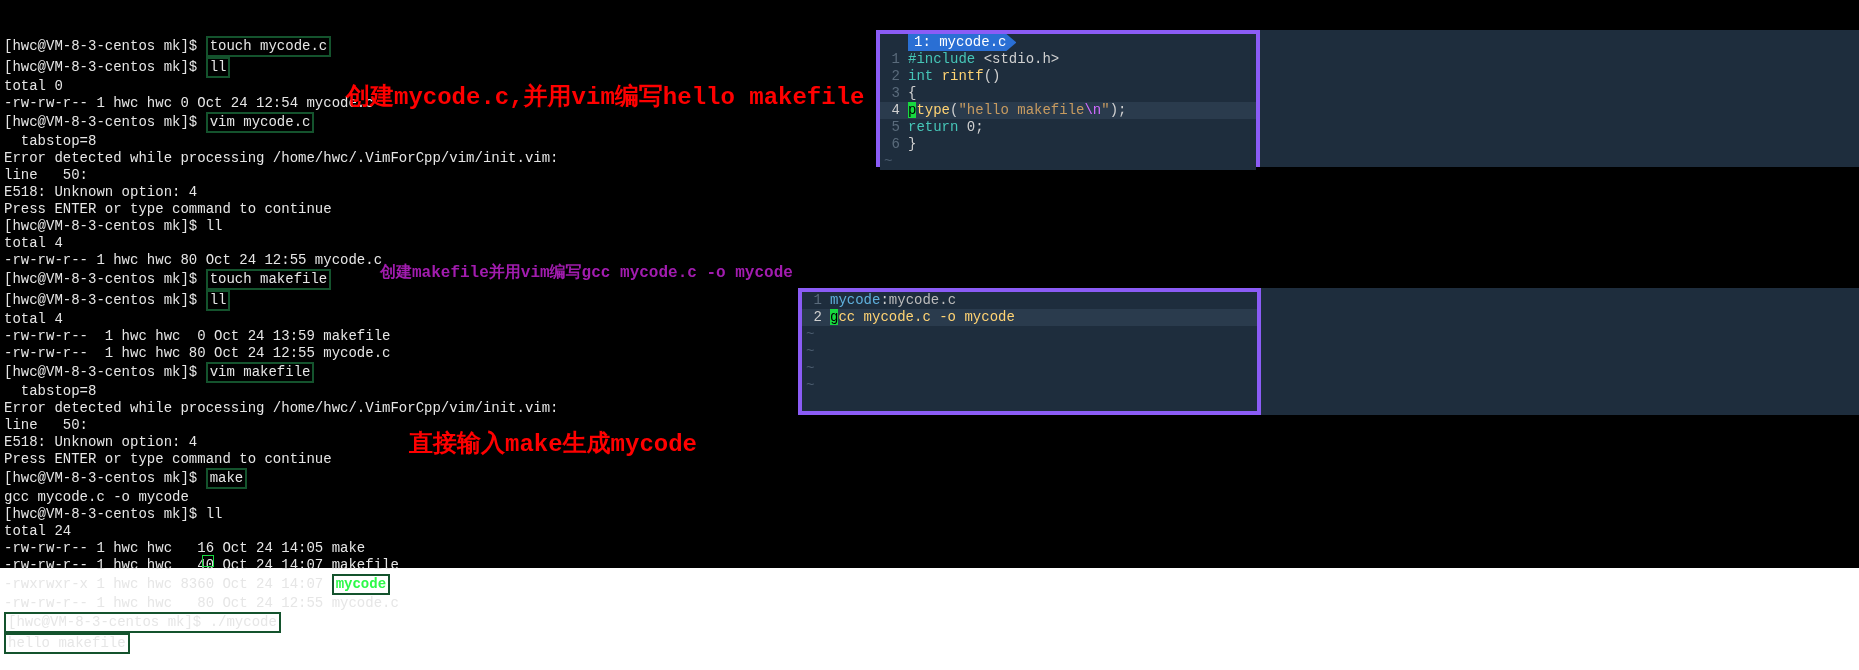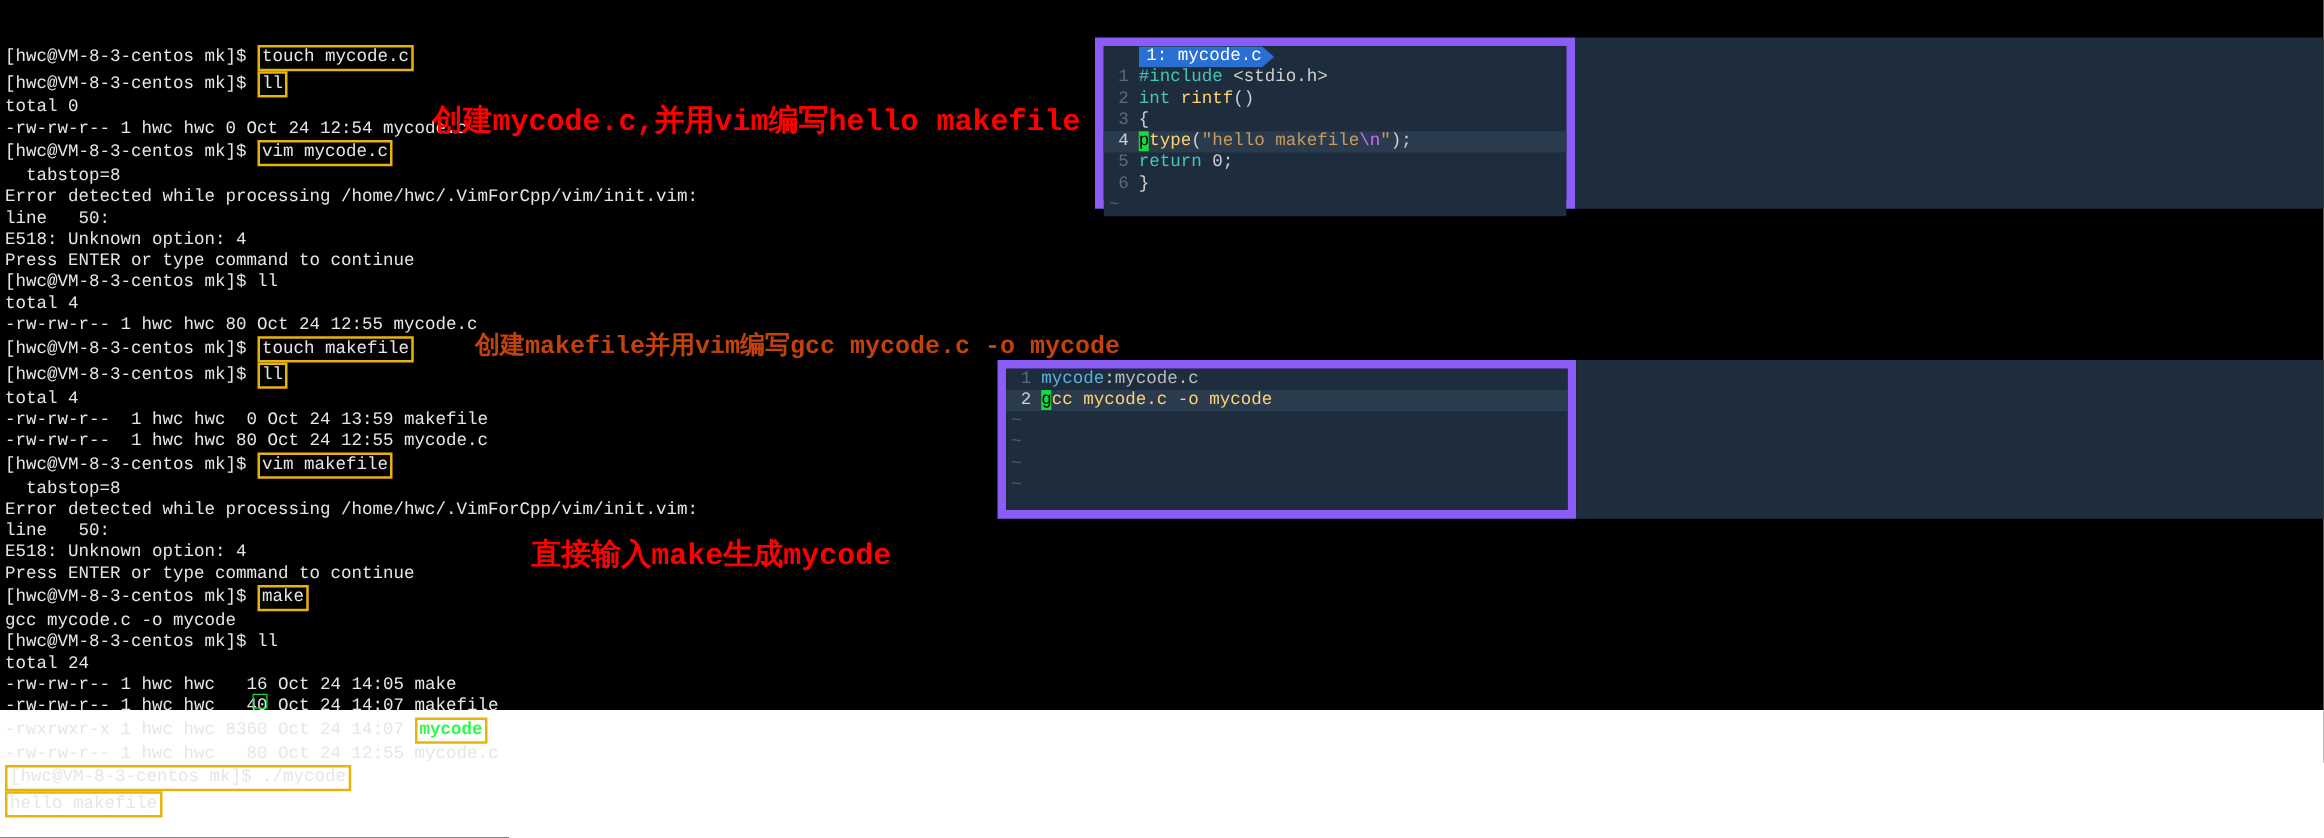--- a/index.html
+++ b/index.html
@@ -19,43 +19,43 @@
     width: 1859px;
     height: 568px;
     background: #000;
     color: #e6e6e6;
     padding: 2px 4px;
     line-height: 17px;
     white-space: pre;
   }
   .term-line { display: block; }
   .redbox {
-    border: 2px solid #eab308;
+    border: 2px solid #14532d;
     padding: 0 2px;
     display: inline-block;
   }
   .annotation-red {
     color: #ff0000;
     font-weight: bold;
     font-size: 24px;
     position: absolute;
   }
   .annotation-blue {
-    color: #c2410c;
+    color: #a21caf;
     font-weight: bold;
-    font-size: 20px;
+    font-size: 16px;
     position: absolute;
   }
   .green-exec {
     color: #2dfa49;
     font-weight: bold;
   }
   .editor {
     position: absolute;
-    border: 7px solid #8b5cf6;
+    border: 4px solid #8b5cf6;
     background: #0f766e;
     color: #bbb;
     line-height: 17px;
   }
   .editor-body {
     background: #1e2d3d;
     min-height: 100%;
   }
   .tab {
     background: #2a6fd4;
@@ -117,21 +117,21 @@
 </style>
 </head>
 <body>
 
 <div class="terminal">
   <div id="term-body"><div class="term-line"><span>[hwc@VM-8-3-centos mk]$ </span><span class="redbox">touch mycode.c</span></div><div class="term-line"><span>[hwc@VM-8-3-centos mk]$ </span><span class="redbox">ll</span></div><div class="term-line">total 0</div><div class="term-line">-rw-rw-r-- 1 hwc hwc 0 Oct 24 12:54 mycode.c</div><div class="term-line"><span>[hwc@VM-8-3-centos mk]$ </span><span class="redbox">vim mycode.c</span></div><div class="term-line">  tabstop=8</div><div class="term-line">Error detected while processing /home/hwc/.VimForCpp/vim/init.vim:</div><div class="term-line">line   50:</div><div class="term-line">E518: Unknown option: 4</div><div class="term-line">Press ENTER or type command to continue</div><div class="term-line"><span>[hwc@VM-8-3-centos mk]$ </span><span>ll</span></div><div class="term-line">total 4</div><div class="term-line">-rw-rw-r-- 1 hwc hwc 80 Oct 24 12:55 mycode.c</div><div class="term-line"><span>[hwc@VM-8-3-centos mk]$ </span><span class="redbox">touch makefile</span></div><div class="term-line"><span>[hwc@VM-8-3-centos mk]$ </span><span class="redbox">ll</span></div><div class="term-line">total 4</div><div class="term-line">-rw-rw-r--  1 hwc hwc  0 Oct 24 13:59 makefile</div><div class="term-line">-rw-rw-r--  1 hwc hwc 80 Oct 24 12:55 mycode.c</div><div class="term-line"><span>[hwc@VM-8-3-centos mk]$ </span><span class="redbox">vim makefile</span></div><div class="term-line">  tabstop=8</div><div class="term-line">Error detected while processing /home/hwc/.VimForCpp/vim/init.vim:</div><div class="term-line">line   50:</div><div class="term-line">E518: Unknown option: 4</div><div class="term-line">Press ENTER or type command to continue</div><div class="term-line"><span>[hwc@VM-8-3-centos mk]$ </span><span class="redbox">make</span></div><div class="term-line">gcc mycode.c -o mycode</div><div class="term-line"><span>[hwc@VM-8-3-centos mk]$ </span><span>ll</span></div><div class="term-line">total 24</div><div class="term-line">-rw-rw-r-- 1 hwc hwc   16 Oct 24 14:05 make</div><div class="term-line">-rw-rw-r-- 1 hwc hwc   40 Oct 24 14:07 makefile</div><div class="term-line"><span>-rwxrwxr-x 1 hwc hwc 8360 Oct 24 14:07 </span><span class="redbox"><span class="green-exec">mycode</span></span></div><div class="term-line">-rw-rw-r-- 1 hwc hwc   80 Oct 24 12:55 mycode.c</div><div class="term-line"><span class="redbox">[hwc@VM-8-3-centos mk]$ ./mycode</span></div><div class="term-line"><span class="redbox">hello makefile</span></div></div>
 </div>
 
 <div class="annotation-red" style="top:80px;left:346px">创建mycode.c,并用vim编写hello makefile</div>
 <div class="annotation-blue" style="top:262px;left:380px">创建makefile并用vim编写gcc mycode.c -o mycode</div>
-<div class="annotation-red" style="top:427px;left:425px">直接输入make生成mycode</div>
+<div class="annotation-red" style="top:427px;left:409px">直接输入make生成mycode</div>
 
 <div class="editor editor1">
   <div class="editor-body">
     <div class="code-line">
         <span class="gutter"></span>
         <span class="tab"><span class="tab-num">1:</span> <span>mycode.c</span></span>
       </div>
     <div id="editor1-lines">
         <div class="code-line">
           <span class="gutter">1</span>

